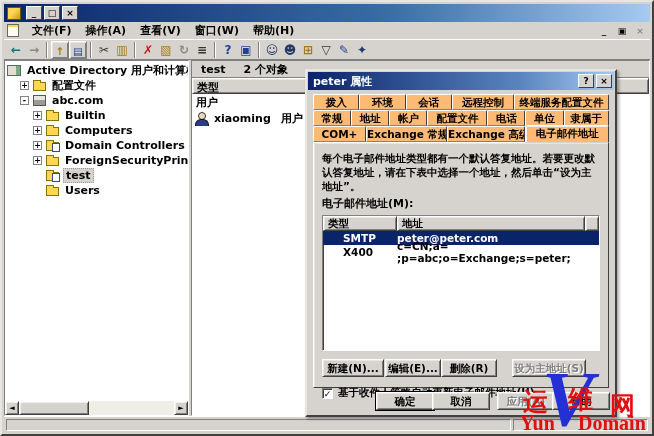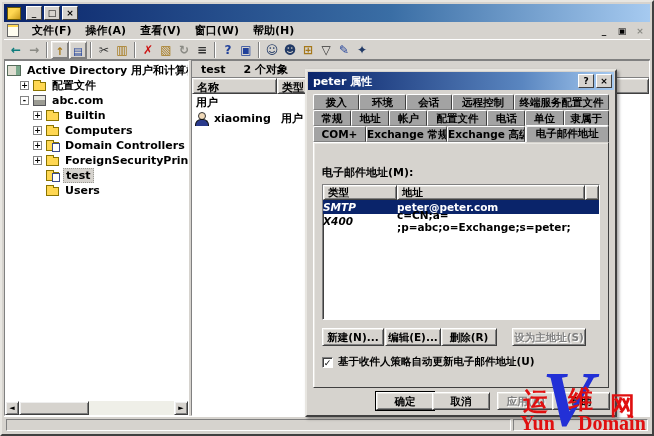--- a/index.html
+++ b/index.html
@@ -106,39 +106,39 @@
   .dialog { position:absolute; left:303px; top:67px; width:312px; height:348px; z-index:10;
     background:#d6d3ce; border:2px solid; border-color:#e8e6e1 #404040 #404040 #e8e6e1;
     box-shadow:2px 2px 3px rgba(0,0,0,.35); }
   .dlg-title { height:18px; margin:1px; background:linear-gradient(90deg,#0a246a,#5a86c0 70%,#a6caf0);
     color:#fff; display:flex; align-items:center; padding:0 2px 0 5px; }
   .dlg-title .txt { flex:1; }
   .dlg-body { position:absolute; left:1px; right:1px; top:20px; bottom:1px; }
 
   .tabrow { display:flex; padding:0 5px; height:16px; }
   .tabrow.first { margin-top:3px; }
-  .tab { border:1px solid; border-color:#fff #404040 #808080 #fff; background:#a3a3a3;
+  .tab { border:1px solid; border-color:#fff #404040 #808080 #fff; background:#fdba74;
     border-radius:2px 2px 0 0; text-align:center; font-size:10.5px; padding-top:1px;
     overflow:hidden; white-space:nowrap; }
   .tab.active { border-bottom-color:#d6d3ce; position:relative; top:-1px; height:18px; z-index:3;
     box-shadow:inset 1px 1px 0 #eee; }
 
   .tabpage { margin:0 5px; height:246px; background:#d6d3ce; border:1px solid;
     border-color:#fff #404040 #404040 #fff; box-shadow:inset 1px 1px 0 #e8e6e1;
     padding:8px 8px 0 8px; position:relative; }
   .desc { font-size:10.5px; line-height:14px; }
-  .elv-label { margin-top:14px; }
+  .elv-label { margin-top:3px; }
   .elv { margin-top:4px; height:136px; background:#fff; border:1px solid;
     border-color:#808080 #fff #fff #808080; box-shadow:inset 1px 1px 0 #404040; overflow:hidden; }
   .elv-hdr { display:flex; height:15px; background:#d6d3ce; }
   .elv-h { border:1px solid; border-color:#fff #404040 #404040 #fff;
     box-shadow:inset 1px 1px 0 #e8e6e1, inset -1px -1px 0 #808080; padding:0 4px; font-size:10.5px; }
   .elv-h.h1{width:74px} .elv-h.h2{flex:1} .elv-h.h3{width:14px}
   .elv-row { display:flex; height:14px; align-items:center; font-size:10.5px; }
-  .elv-row .t { width:74px; padding-left:0;font-style:italic; } .elv-row .a { flex:1; }
+  .elv-row .t { width:74px; padding-left:20px; } .elv-row .a { flex:1; }
   .elv-row.sel { background:#0a246a; color:#fff; }
 
   .btn { background:#d6d3ce; border:1px solid; border-color:#fff #404040 #404040 #fff;
     box-shadow:inset 1px 1px 0 #e8e6e1, inset -1px -1px 0 #808080;
     text-align:center; font-size:10.5px; font-weight:bold; height:18px; padding-top:2px; }
   .btn.dis { color:#808080; text-shadow:1px 1px 0 #fff; }
   .btnrow { margin-top:8px; display:flex; }
   .btnrow .b1{width:62px} .btnrow .b2{width:56px;margin-left:1px}
   .btnrow .b3{width:56px;margin-left:0} .btnrow .b4{width:74px;margin-left:15px}
 
@@ -270,21 +270,20 @@
         <span class="sbtn right">►</span>
       </div>
     </div>
 
     <div class="list-pane">
       <div class="banner">
         <span>test</span>
         <span class="cnt">2 个对象</span>
       </div>
       <div class="col-hdrs">
-        <span class="col-hdr c1">名称</span>
         <span class="col-hdr c2">类型</span>
       </div>
       <div class="lrow">
         <span class="lcell2">用户</span>
       </div>
       <div class="lrow">
         <span class="lcell1">
           <span class="ico ico-user"></span>
           <span class="nm">xiaoming</span>
         </span>
@@ -323,20 +322,21 @@
         <span class="tab" style="flex:1.2">隶属于</span>
       </div>
       <div class="tabrow">
         <span class="tab" style="flex:1">COM+</span>
         <span class="tab" style="flex:1.55">Exchange 常规</span>
         <span class="tab" style="flex:1.5">Exchange 高级</span>
         <span class="tab active" style="flex:1.6">电子邮件地址</span>
       </div>
 
       <div class="tabpage">
+        <div class="desc">每个电子邮件地址类型都有一个默认答复地址。若要更改默认答复地址，请在下表中选择一个地址，然后单击“设为主地址”。</div>
         <div class="elv-label">电子邮件地址(M):</div>
         <div class="elv">
           <div class="elv-hdr">
             <span class="elv-h h1">类型</span>
             <span class="elv-h h2">地址</span>
             <span class="elv-h h3"></span>
           </div>
           <div class="elv-row sel">
             <span class="t">SMTP</span>
             <span class="a">peter@peter.com</span>

